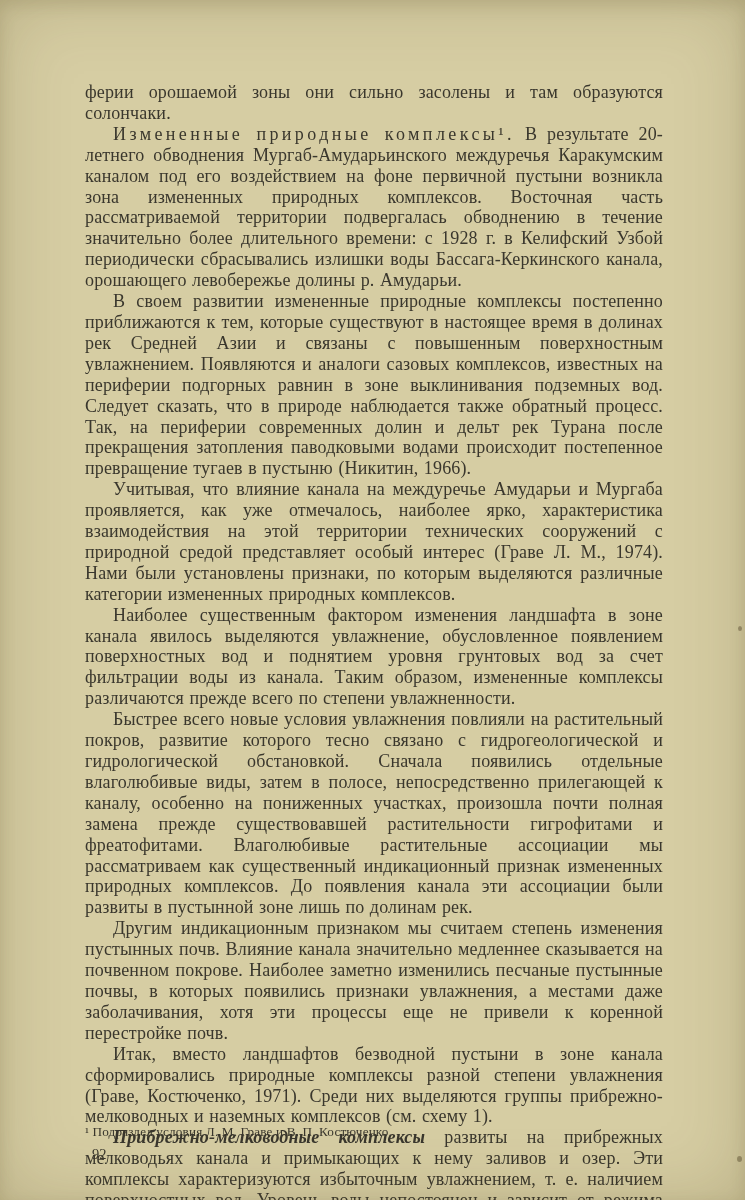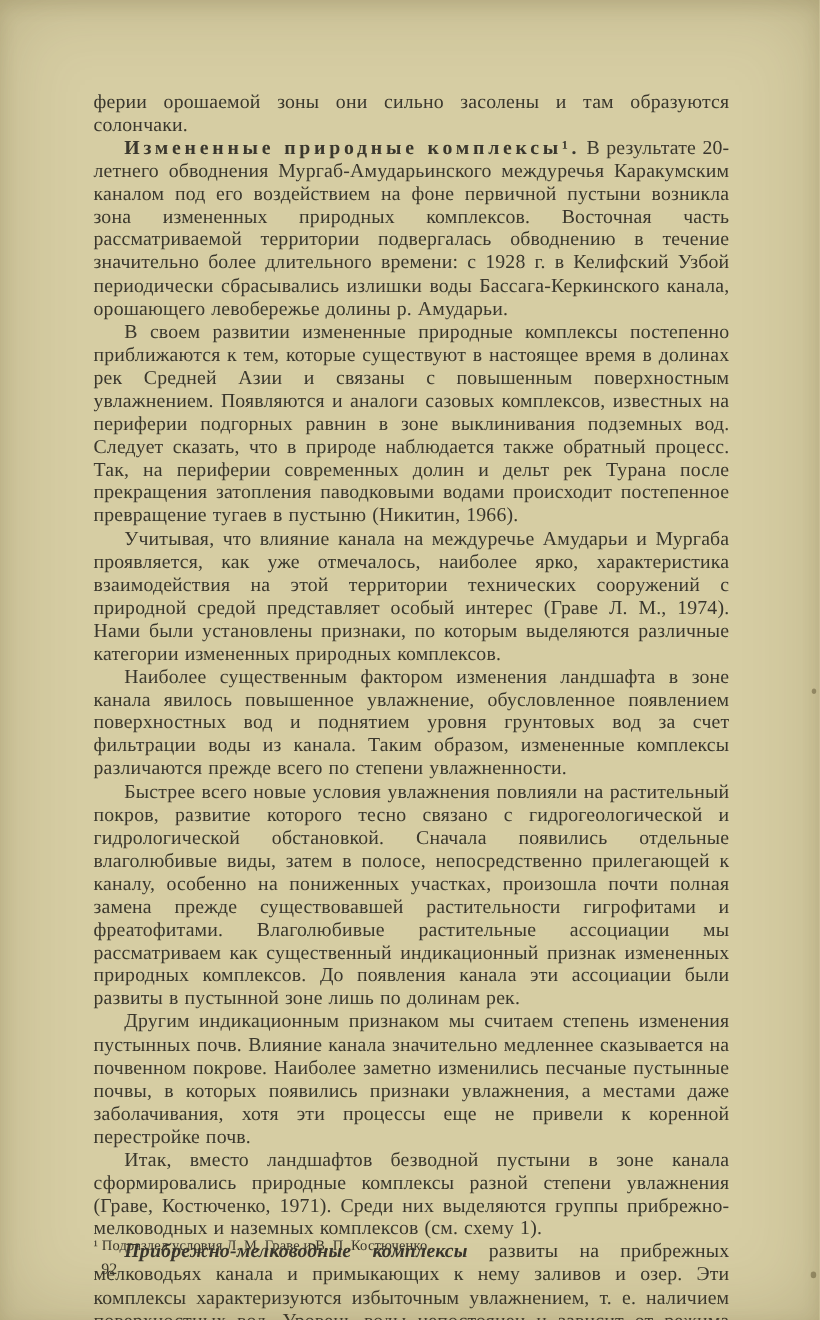--- a/index.html
+++ b/index.html
@@ -25,21 +25,21 @@
     left: 85px;
     width: 578px;
     font-size: 18px;
     line-height: 20.9px;
     text-align: justify;
     letter-spacing: 0.15px;
     word-spacing: 0.8px;
   }
   .para { margin: 0; text-indent: 28px; }
   .para.no-indent { text-indent: 0; }
-  .lead-spaced { letter-spacing: 3.4px; font-weight: bold; }
+  .lead-spaced { letter-spacing: 3.4px; }
   .lead-italic { font-style: italic; font-weight: bold; }
   .footnote {
     position: absolute;
     left: 85px;
     top: 1124px;
     width: 578px;
     font-size: 13.2px;
     letter-spacing: 0.15px;
   }
   .page-number {
@@ -64,21 +64,21 @@
 
 <main class="text-block">
   <p class="para no-indent"><span>ферии орошаемой зоны они сильно засолены и там образуются солончаки.</span></p>
 
   <p class="para"><span class="lead-spaced">Измененные природные комплексы¹.</span><span> В результате 20-летнего обводнения Мургаб-Амударьинского междуречья Каракумским каналом под его воздействием на фоне первичной пустыни возникла зона измененных природных комплексов. Восточная часть рассматриваемой территории подвергалась обводнению в течение значительно более длительного времени: с 1928 г. в Келифский Узбой периодически сбрасывались излишки воды Бассага-Керкинского канала, орошающего левобережье долины р. Амударьи.</span></p>
 
   <p class="para"><span>В своем развитии измененные природные комплексы постепенно приближаются к тем, которые существуют в настоящее время в долинах рек Средней Азии и связаны с повышенным поверхностным увлажнением. Появляются и аналоги сазовых комплексов, известных на периферии подгорных равнин в зоне выклинивания подземных вод. Следует сказать, что в природе наблюдается также обратный процесс. Так, на периферии современных долин и дельт рек Турана после прекращения затопления паводковыми водами происходит постепенное превращение тугаев в пустыню (Никитин, 1966).</span></p>
 
   <p class="para"><span>Учитывая, что влияние канала на междуречье Амударьи и Мургаба проявляется, как уже отмечалось, наиболее ярко, характеристика взаимодействия на этой территории технических сооружений с природной средой представляет особый интерес (Граве Л. М., 1974). Нами были установлены признаки, по которым выделяются различные категории измененных природных комплексов.</span></p>
 
-  <p class="para"><span>Наиболее существенным фактором изменения ландшафта в зоне канала явилось повышенное увлажнение, обусловленное появлением поверхностных вод и поднятием уровня грунтовых вод за счет фильтрации воды из канала. Таким образом, измененные комплексы различаются прежде всего по степени увлажненности.</span></p>
+  <p class="para"><span>Наиболее существенным фактором изменения ландшафта в зоне канала явилось выделяются увлажнение, обусловленное появлением поверхностных вод и поднятием уровня грунтовых вод за счет фильтрации воды из канала. Таким образом, измененные комплексы различаются прежде всего по степени увлажненности.</span></p>
 
   <p class="para"><span>Быстрее всего новые условия увлажнения повлияли на растительный покров, развитие которого тесно связано с гидрогеологической и гидрологической обстановкой. Сначала появились отдельные влаголюбивые виды, затем в полосе, непосредственно прилегающей к каналу, особенно на пониженных участках, произошла почти полная замена прежде существовавшей растительности гигрофитами и фреатофитами. Влаголюбивые растительные ассоциации мы рассматриваем как существенный индикационный признак измененных природных комплексов. До появления канала эти ассоциации были развиты в пустынной зоне лишь по долинам рек.</span></p>
 
   <p class="para"><span>Другим индикационным признаком мы считаем степень изменения пустынных почв. Влияние канала значительно медленнее сказывается на почвенном покрове. Наиболее заметно изменились песчаные пустынные почвы, в которых появились признаки увлажнения, а местами даже заболачивания, хотя эти процессы еще не привели к коренной перестройке почв.</span></p>
 
   <p class="para"><span>Итак, вместо ландшафтов безводной пустыни в зоне канала сформировались природные комплексы разной степени увлажнения (Граве, Костюченко, 1971). Среди них выделяются группы прибрежно-мелководных и наземных комплексов (см. схему 1).</span></p>
 
   <p class="para"><span class="lead-italic">Прибрежно-мелководные комплексы</span><span> развиты на прибрежных мелководьях канала и примыкающих к нему заливов и озер. Эти комплексы характеризуются избыточным увлажнением, т. е. наличием поверхностных вод. Уровень воды непостоянен и зависит от режима работы канала. Мелководья и озера сильно заилены. Характерно интенсивное развитие сообществ гигрофитов и гидрофитов. Густые тростниково-рогозовые за-</span></p>
 </main>
 

